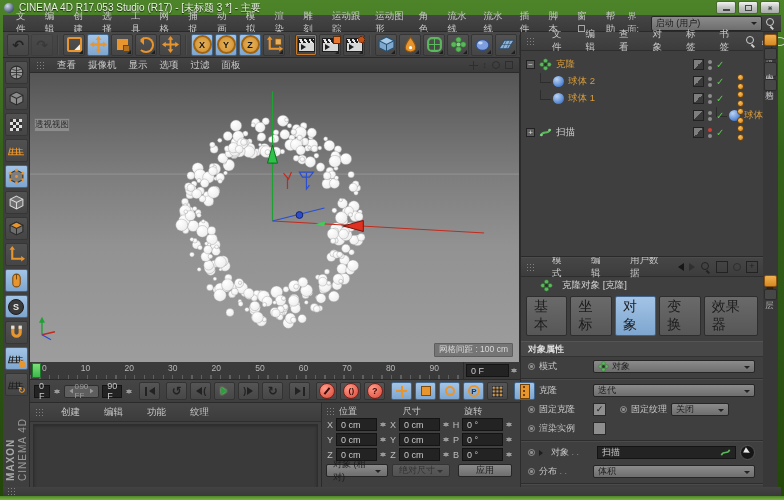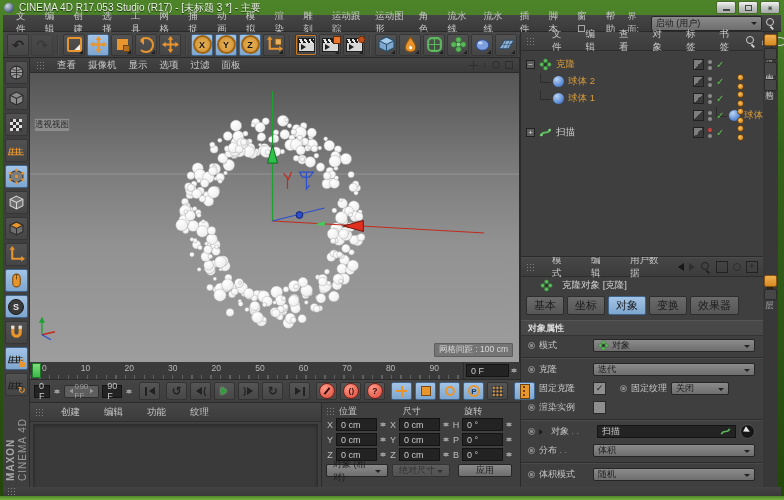--- a/index.html
+++ b/index.html
@@ -100,21 +100,21 @@
   .visdots{display:flex;flex-direction:column;gap:2px;}
   .visdots i{width:4px;height:4px;border-radius:50%;background:#8d8d8d;}
   .visdots i.red{background:#d04038;}
   .om-check{color:#5dc24f;font-size:10px;font-weight:bold;}
   .odots{position:absolute;left:216px;display:flex;flex-direction:column;gap:2px;}
   .odots i{width:5px;height:5px;border-radius:50%;background:radial-gradient(circle at 35% 30%,#f6c05e,#d07e1e);border:0.5px solid #6e4208;}
   
   .am{border-top:1px solid #4c4c4c;}
   .am-title{display:flex;align-items:center;gap:5px;height:17px;padding:0 19px;color:#d2d2d2;font-size:9.5px;}
   .am-tabs{display:flex;gap:3px;padding:2px 5px;}
-  .atab{background:linear-gradient(#6a6a6a,#575757);border:1px solid #2e2e2e;border-radius:2px;color:#1c1c1c;font-size:11px;padding:1px 7px;}
+  .atab{background:linear-gradient(#6a6a6a,#575757);border:1px solid #2e2e2e;border-radius:2px;color:#1c1c1c;font-size:14px;padding:1px 7px;}
   .atab.on{background:linear-gradient(#a3c4e6,#7ea6cf);border-color:#3f658c;}
   .am-section{margin-top:3px;height:14px;background:#484848;border-top:1px solid #555;border-bottom:1px solid #333;color:#dcdcdc;font-weight:bold;font-size:9px;display:flex;align-items:center;padding:0 7px;}
   .am-row{display:flex;align-items:center;gap:4px;padding:0 8px 0 7px;height:19px;font-size:9px;color:#c6c6c6;}
   .adot{width:7px;height:7px;border:1px solid #909090;border-radius:50%;flex:none;position:relative;box-sizing:border-box;}
   .adot::after{content:"";position:absolute;left:1.2px;top:1.2px;width:2.5px;height:2.5px;border-radius:50%;background:#909090;}
   .alabel{width:50px;flex:none;white-space:nowrap;}
   .alabel.leader::after{content:" . .";color:#8c8c8c;}
   .dd{background:linear-gradient(#8b8b8b,#6e6e6e);border:1px solid #262626;border-radius:2px;color:#1c1c1c;height:13px;display:flex;align-items:center;padding:0 4px;font-size:9px;box-sizing:border-box;}
   .grow{flex:1;}
   .nfield{background:#232323;border:1px solid #141414;color:#c9c9c9;height:13px;display:flex;align-items:center;padding:0 4px;font-size:9px;box-sizing:border-box;}

